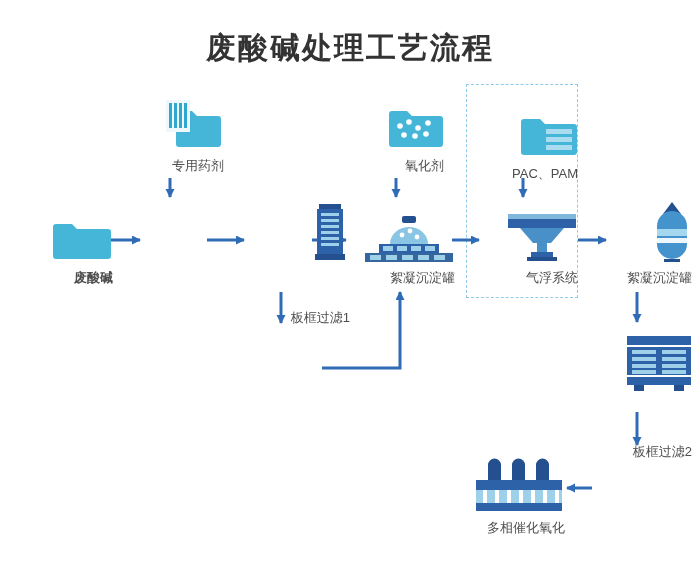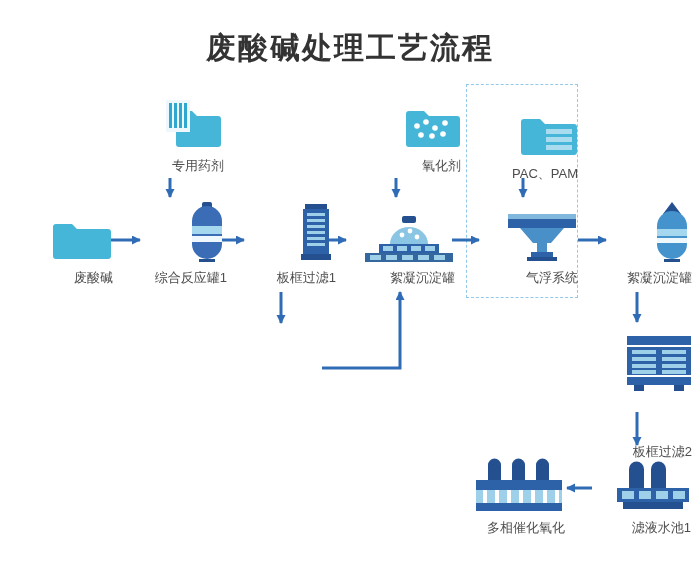--- a/index.html
+++ b/index.html
@@ -9,26 +9,26 @@
            font-size:30px; font-weight:bold; color:#333333; letter-spacing:2px; }
   .dashed-box { position:absolute; left:466px; top:84px; width:112px; height:214px;
                 border:1px dashed #93c9e8; }
   .connectors { position:absolute; left:0; top:0; }
   .connectors .c { stroke:#2f6cb5; stroke-width:3; fill:none; }
   .node { position:absolute; width:110px; display:flex; flex-direction:column; align-items:flex-end; }
   .icon-box { display:flex; align-items:flex-end; justify-content:center; }
   .label { margin-top:7px; font-size:13px; color:#4d4d4d; white-space:nowrap; }
   
   .n-chemical { left:114px; top:98px; }   .n-chemical .icon-box { height:52px; }
-  .n-oxidant  { left:351px; top:98px; }   .n-oxidant  .icon-box { height:52px; }
+  .n-oxidant  { left:334px; top:98px; }   .n-oxidant  .icon-box { height:52px; }
   .n-pac      { left:468px; top:106px; }   .n-pac      .icon-box { height:52px; }
   
-  .n-waste       { left:3px;   top:202px; } .n-waste .icon-box       { height:60px; }
+  .n-waste       { left:3px;   top:202px;font-weight:bold; } .n-waste .icon-box       { height:60px; }
   .n-reaction    { left:117px; top:202px; } .n-reaction .icon-box    { height:60px; }
-  .n-filter1     { left:226px; top:202px; } .n-filter1 .icon-box     { height:60px; }
+  .n-filter1     { left:240px; top:202px;gap:40px; } .n-filter1 .icon-box     { height:60px; }
   .n-catalytic   { left:345px; top:202px; } .n-catalytic .icon-box   { height:60px; }
   .n-flotation   { left:468px; top:202px; } .n-flotation .icon-box   { height:60px; }
   .n-flocculation{ left:582px; top:202px; } .n-flocculation .icon-box{ height:60px; }
   
   .n-pool     { left:226px; top:330px; } .n-pool .icon-box     { height:62px; }
   .n-filter2  { left:582px; top:336px;gap:44px; } .n-filter2 .icon-box  { height:56px; }
   .n-filtrate { left:581px; top:452px; } .n-filtrate .icon-box { height:60px; }
   .n-cryst    { left:455px; top:452px; } .n-cryst .icon-box    { height:60px; }
 </style>
 </head>
@@ -105,32 +105,20 @@
 
   <div class="node n-waste">
     <div class="icon-box">
       <svg width="62" height="46" viewBox="0 0 62 46">
         <path d="M2 11 a3 3 0 0 1 3 -3 h16 l5 5 h31 a3 3 0 0 1 3 3 v24 a3 3 0 0 1 -3 3 H5 a3 3 0 0 1 -3 -3 z" fill="#45b6d8"></path>
       </svg>
     </div>
     <div class="label">废酸碱</div>
   </div>
 
-  <div class="node n-reaction">
-    <div class="icon-box">
-      <svg width="40" height="60" viewBox="0 0 40 60">
-        <rect x="15" y="0" width="10" height="8" rx="2" fill="#24508f"></rect>
-        <rect x="5" y="4" width="30" height="53" rx="15" fill="#3a6db5"></rect>
-        <rect x="5" y="24" width="30" height="8" fill="#a5d8ee"></rect>
-        <rect x="5" y="34" width="30" height="6" fill="#eef7fc"></rect>
-        <rect x="12" y="57" width="16" height="3" fill="#24508f"></rect>
-      </svg>
-    </div>
-    <div class="label">综合反应罐1</div>
-  </div>
 
   <div class="node n-filter1">
     <div class="icon-box">
       <svg width="40" height="58" viewBox="0 0 40 58">
         <rect x="9" y="0" width="22" height="5" fill="#24508f"></rect>
         <rect x="7" y="5" width="26" height="45" fill="#2e62a8"></rect>
         <rect x="11" y="9" width="18" height="3" fill="#9fd0ea"></rect>
         <rect x="11" y="15" width="18" height="3" fill="#9fd0ea"></rect>
         <rect x="11" y="21" width="18" height="3" fill="#9fd0ea"></rect>
         <rect x="11" y="27" width="18" height="3" fill="#9fd0ea"></rect>
@@ -208,35 +196,20 @@
         <rect x="36" y="28" width="24" height="4" fill="#9fd0ea"></rect>
         <rect x="36" y="34" width="24" height="4" fill="#9fd0ea"></rect>
         <rect x="1" y="41" width="64" height="8" fill="#2e62a8"></rect>
         <rect x="8" y="49" width="10" height="6" fill="#24508f"></rect>
         <rect x="48" y="49" width="10" height="6" fill="#24508f"></rect>
       </svg>
     </div>
     <div class="label">板框过滤2</div>
   </div>
 
-  <div class="node n-filtrate">
-    <div class="icon-box">
-      <svg width="76" height="58" viewBox="0 0 76 58">
-        <path d="M14 34 v-19 a7.5 7.5 0 0 1 15 0 v19 z" fill="#24508f"></path>
-        <path d="M36 34 v-19 a7.5 7.5 0 0 1 15 0 v19 z" fill="#24508f"></path>
-        <rect x="2" y="34" width="72" height="14" fill="#2e62a8"></rect>
-        <rect x="7" y="37" width="12" height="8" fill="#9fd0ea"></rect>
-        <rect x="24" y="37" width="12" height="8" fill="#9fd0ea"></rect>
-        <rect x="41" y="37" width="12" height="8" fill="#9fd0ea"></rect>
-        <rect x="58" y="37" width="12" height="8" fill="#9fd0ea"></rect>
-        <rect x="8" y="48" width="60" height="7" fill="#24508f"></rect>
-      </svg>
-    </div>
-    <div class="label">滤液水池1</div>
-  </div>
 
   <div class="node n-cryst">
     <div class="icon-box">
       <svg width="92" height="58" viewBox="0 0 92 58">
         <path d="M15 26 v-15 a6.5 6.5 0 0 1 13 0 v15 z" fill="#24508f"></path>
         <path d="M39 26 v-15 a6.5 6.5 0 0 1 13 0 v15 z" fill="#24508f"></path>
         <path d="M63 26 v-15 a6.5 6.5 0 0 1 13 0 v15 z" fill="#24508f"></path>
         <rect x="3" y="26" width="86" height="10" fill="#2e62a8"></rect>
         <rect x="3" y="36" width="86" height="13" fill="#9fd0ea"></rect>
         <rect x="10" y="36" width="4" height="13" fill="#ffffff"></rect>

